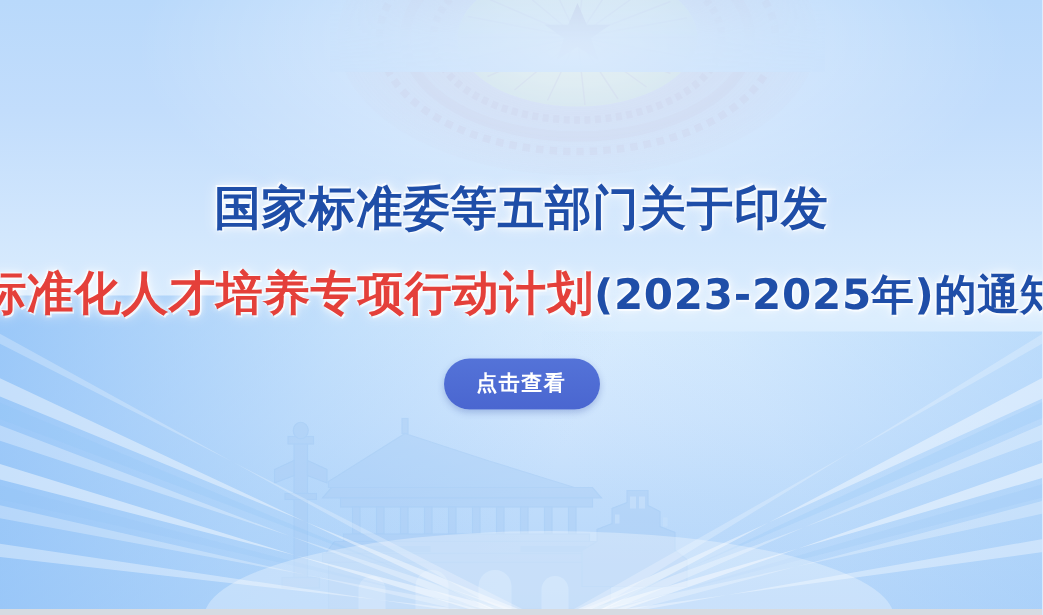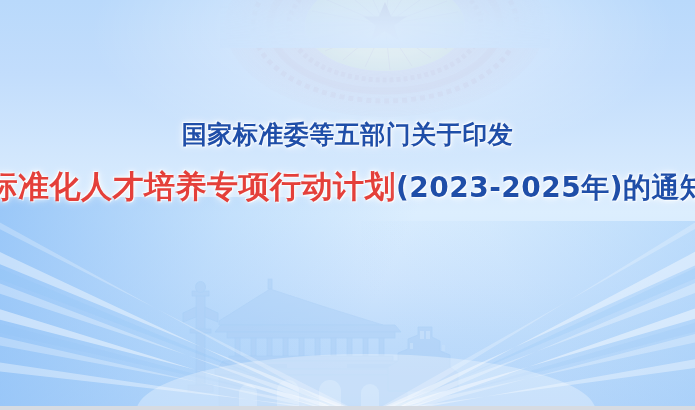--- a/index.html
+++ b/index.html
@@ -78,21 +78,21 @@
     font-weight:bold;
     letter-spacing:.5px;
     text-shadow:
       0 0 5px rgba(255,255,255,.95),
       0 0 10px rgba(255,255,255,.85),
       1px 1px 0 rgba(255,255,255,.7),
       -1px -1px 0 rgba(255,255,255,.7);
   }
   .title-line-1{
     margin-top:118px;
-    font-size:25px;
+    font-size:31px;
     color:#1f4ea8;
   }
   .title-line-2{
     margin-top:15px;
     font-size:31px;
   }
   .t-red{color:#e4403a;}
   .t-blue{color:#1f4ea8;}
   .t-paren{font-size:28px;}
 
@@ -259,15 +259,16 @@
     </svg>
   </div>
 
   <div class="bottom-strip"></div>
 
   <div class="content">
     <div class="title-line title-line-1">国家标准委等五部门关于印发</div>
     <div class="title-line title-line-2">
       <span class="t-red">标准化人才培养专项行动计划</span><span class="t-blue t-paren">(2023-2025年)的通知</span>
     </div>
+    <button class="cta">点击查看</button>
   </div>
 
 </div>
 
 </body></html>

